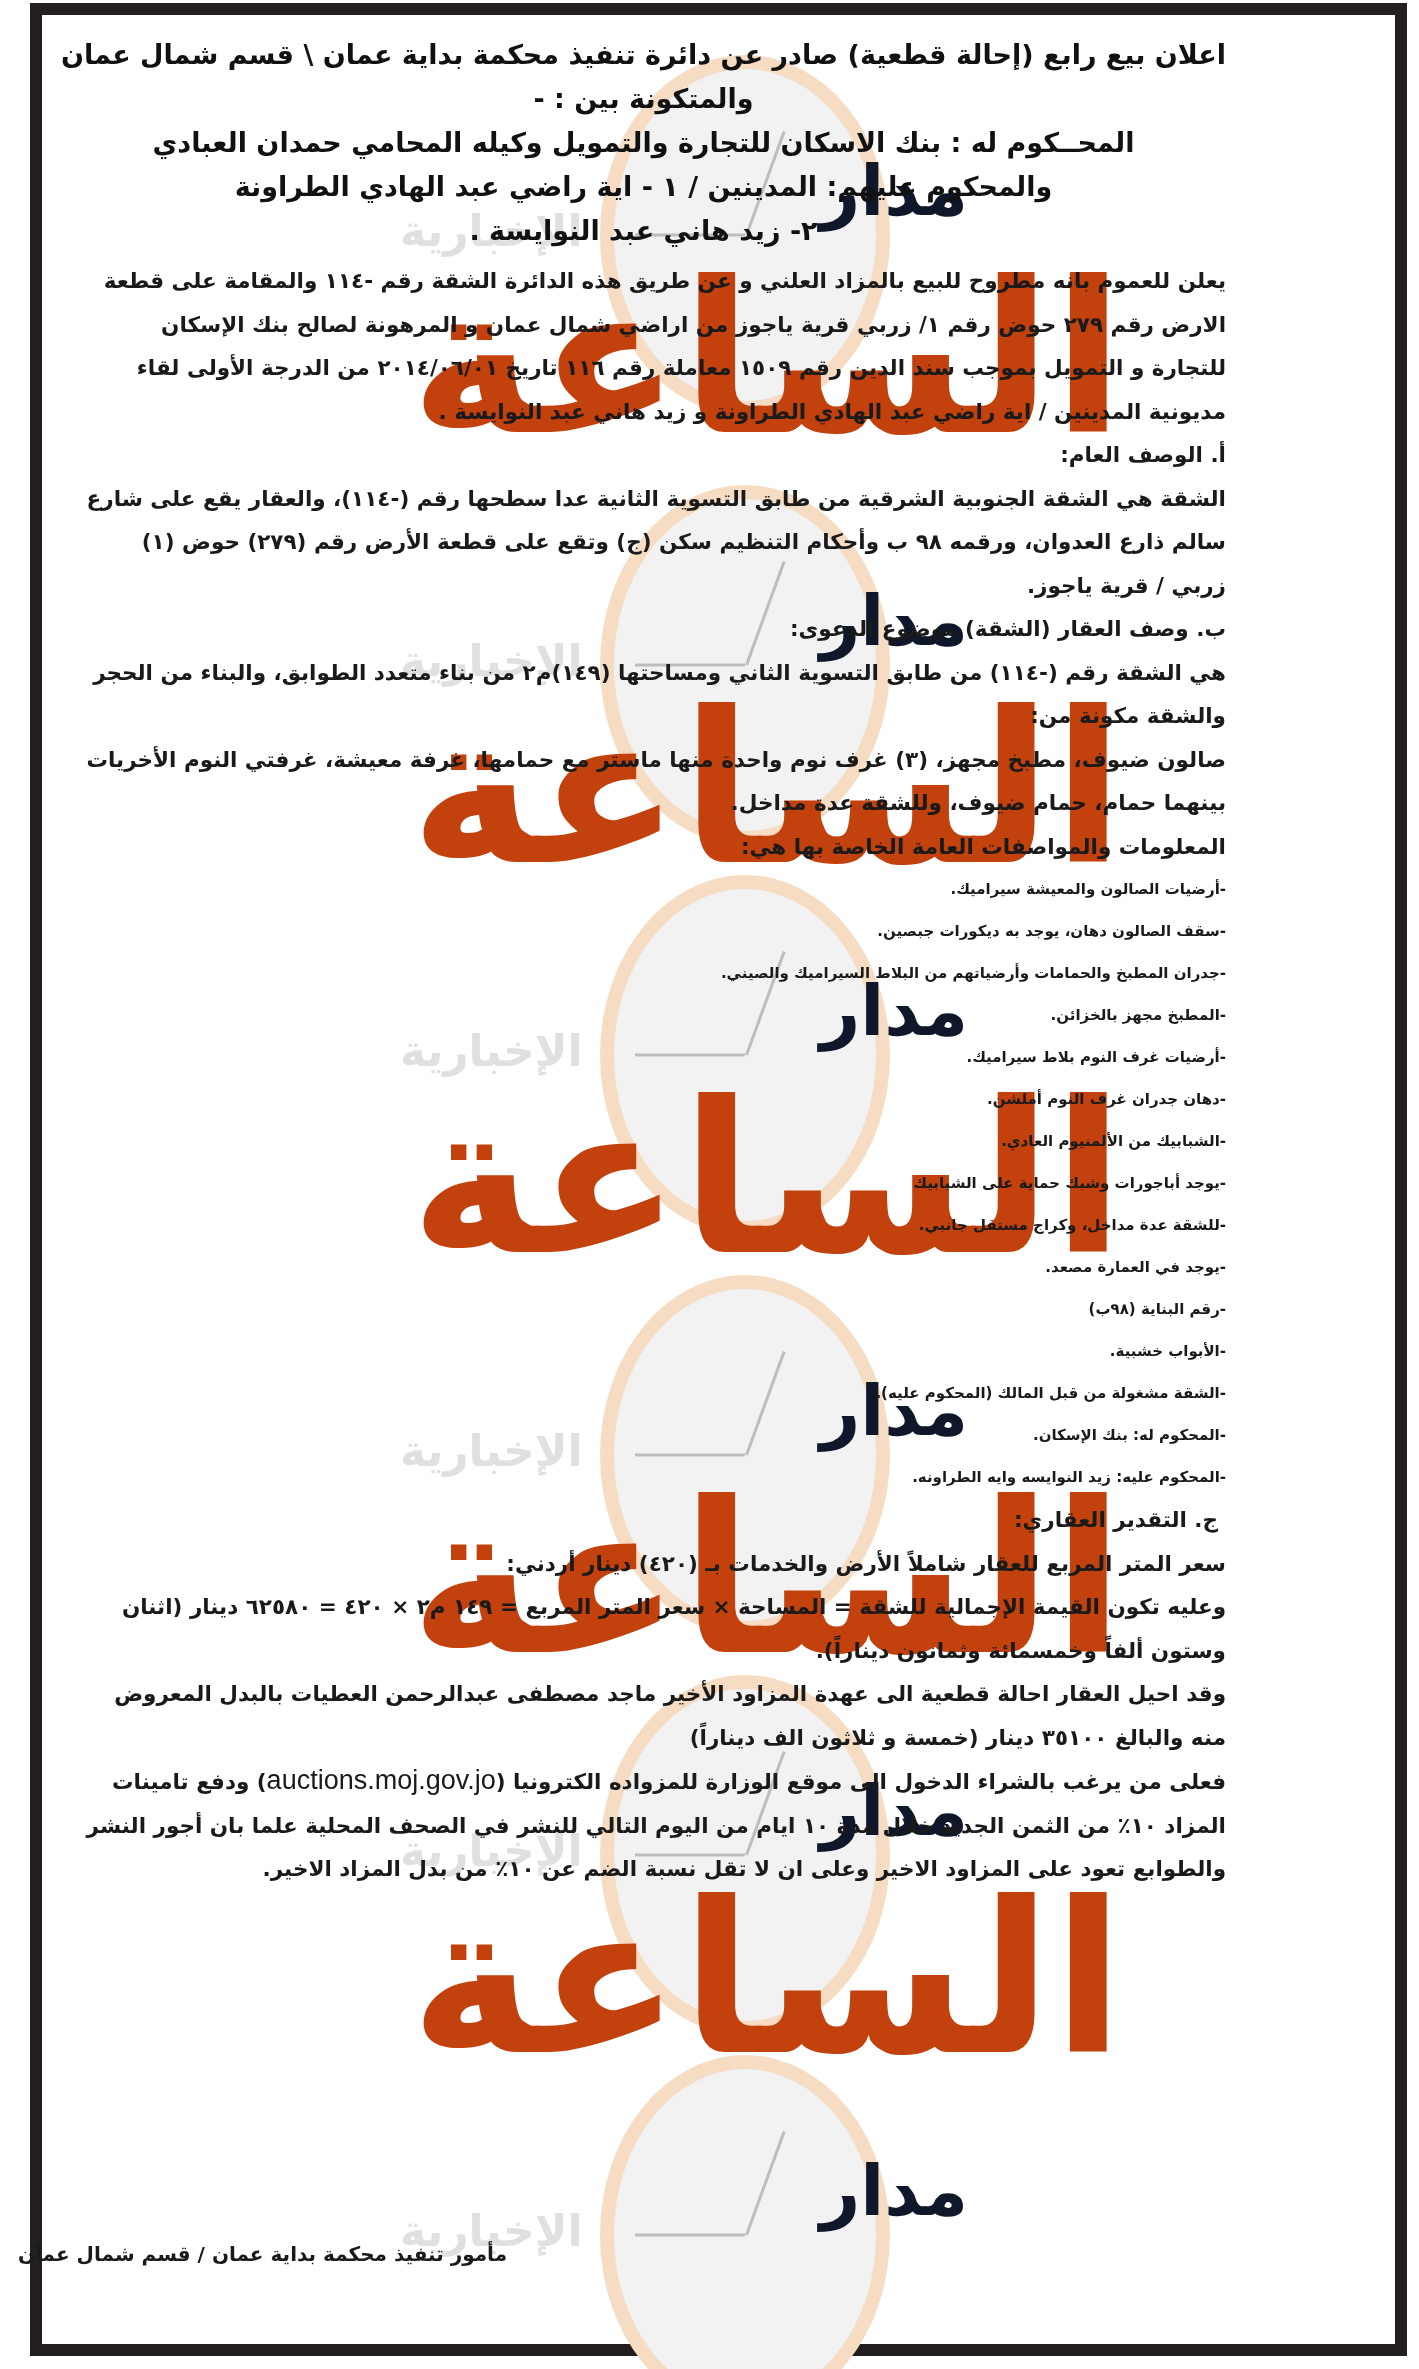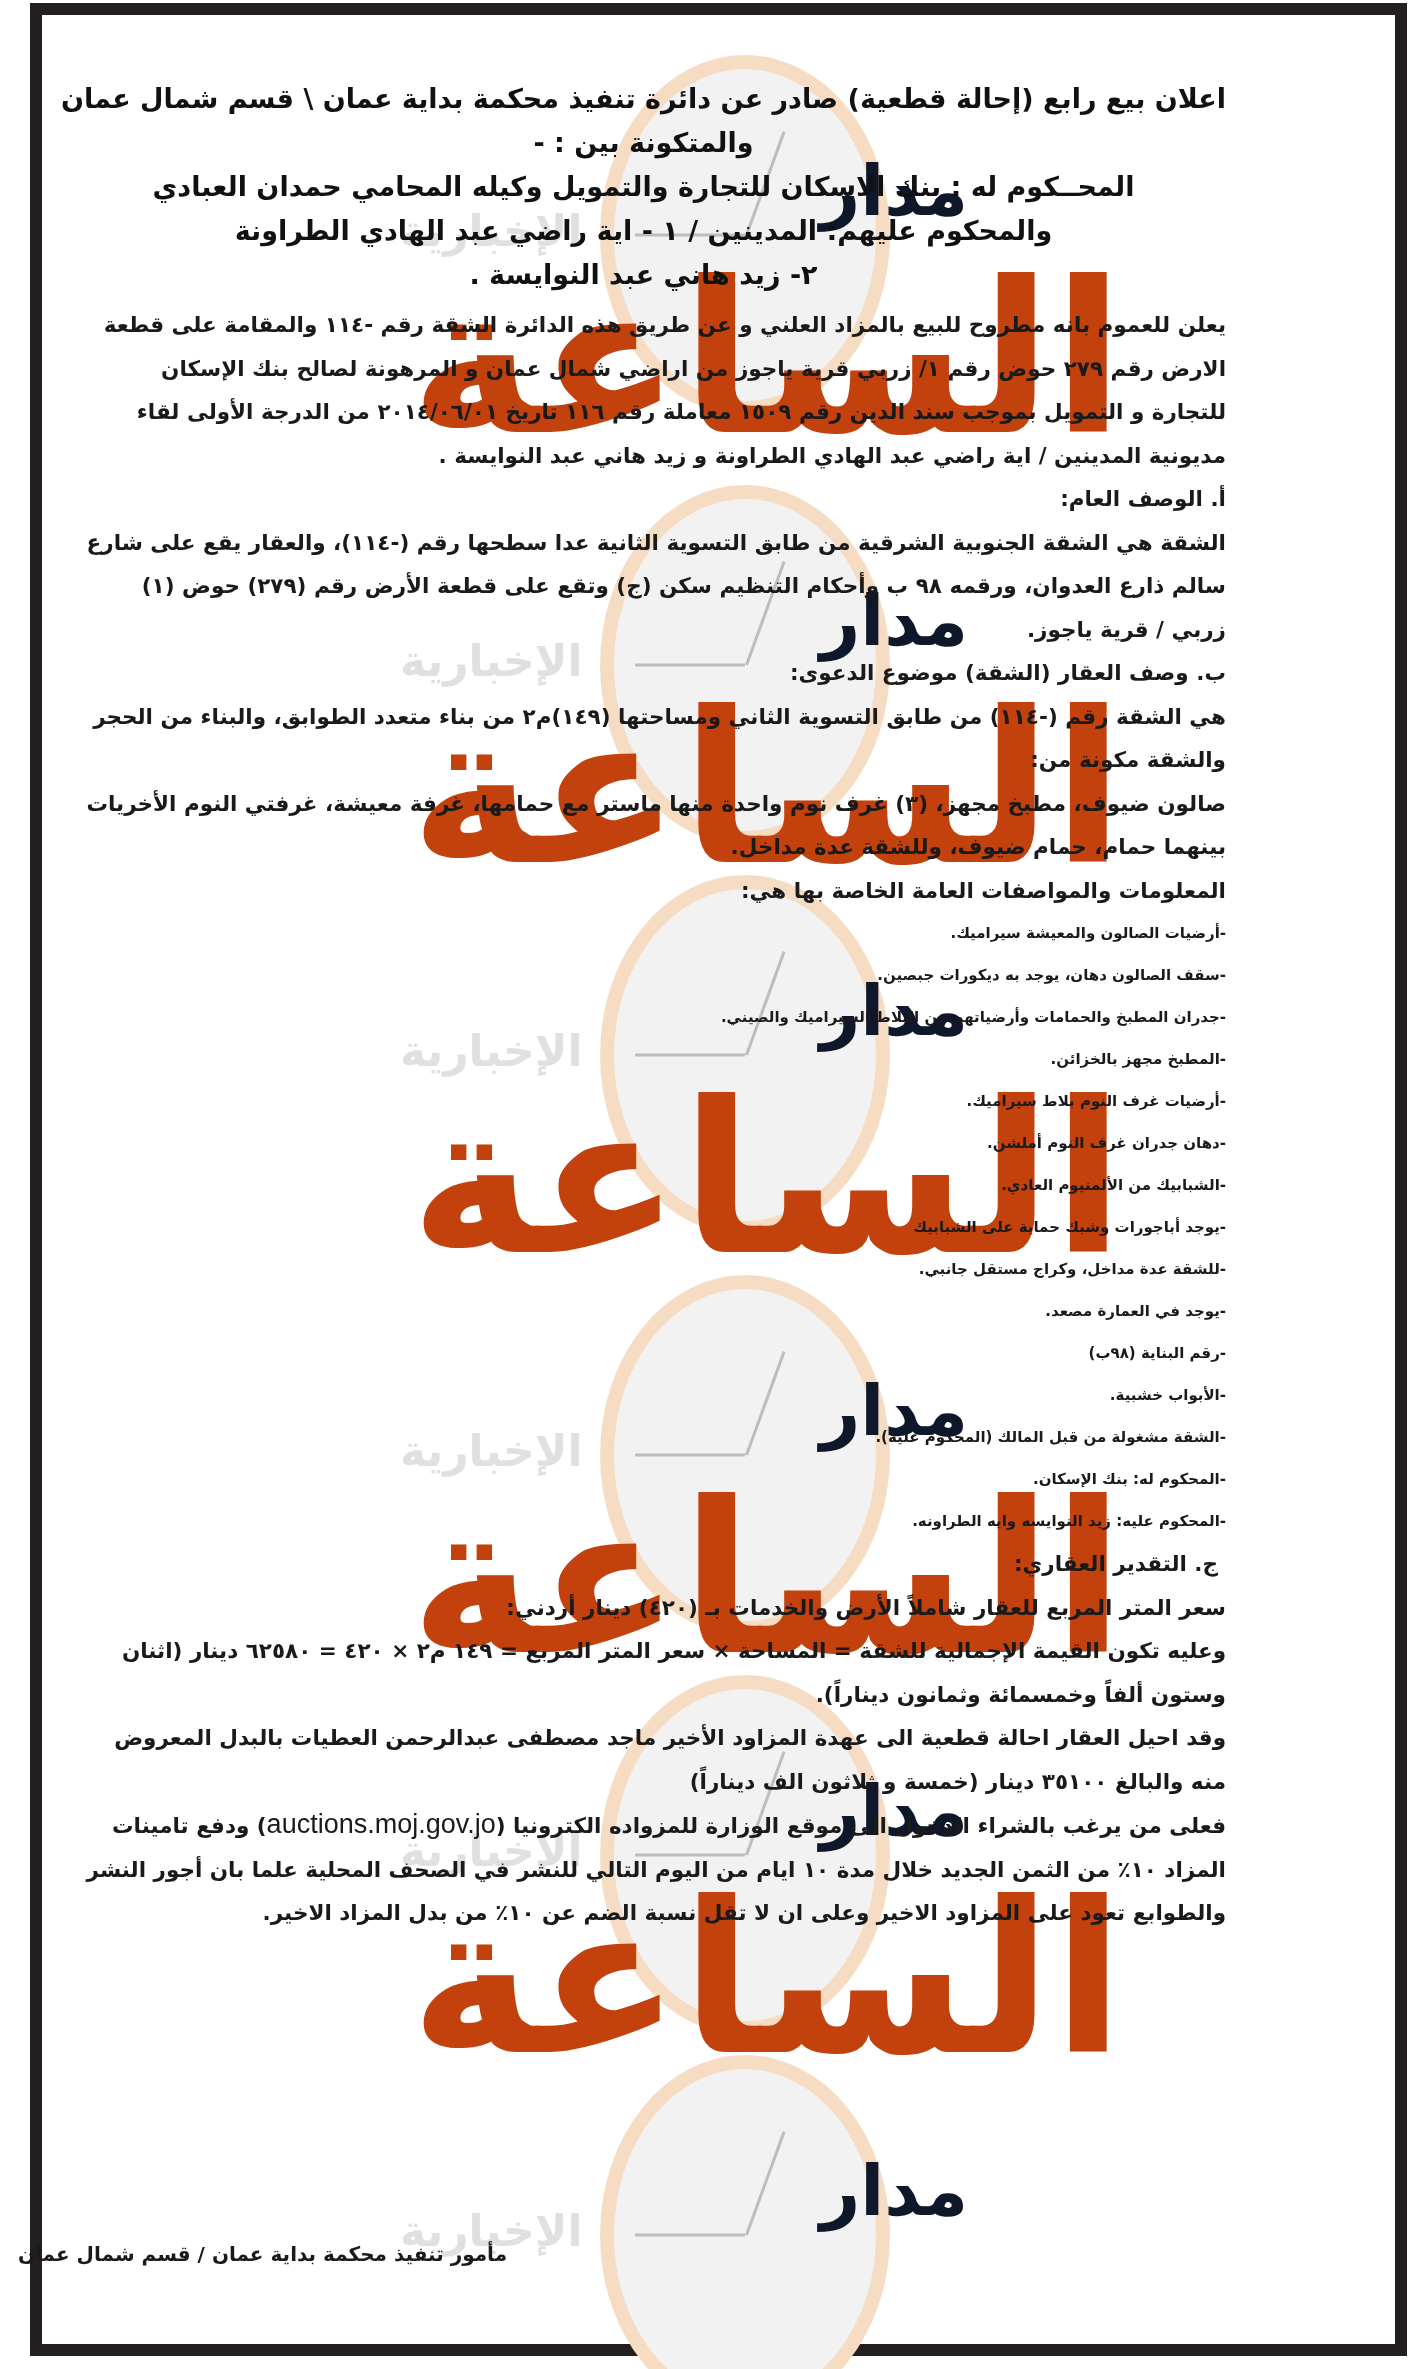--- a/index.html
+++ b/index.html
@@ -96,21 +96,20 @@
     }
 
     .content {
       position: absolute;
       left: 42px;
       top: 15px;
       width: 1203px;
       z-index: 1;
       direction: rtl;
       text-align: right;
-      margin-top: 44px;
     }
     .header {
       text-align: center;
       margin-top: 18px;
     }
     .header .hline {
       font-family: "DejaVu Sans", sans-serif;
       font-weight: bold;
       font-size: 27px;
       line-height: 44px;

